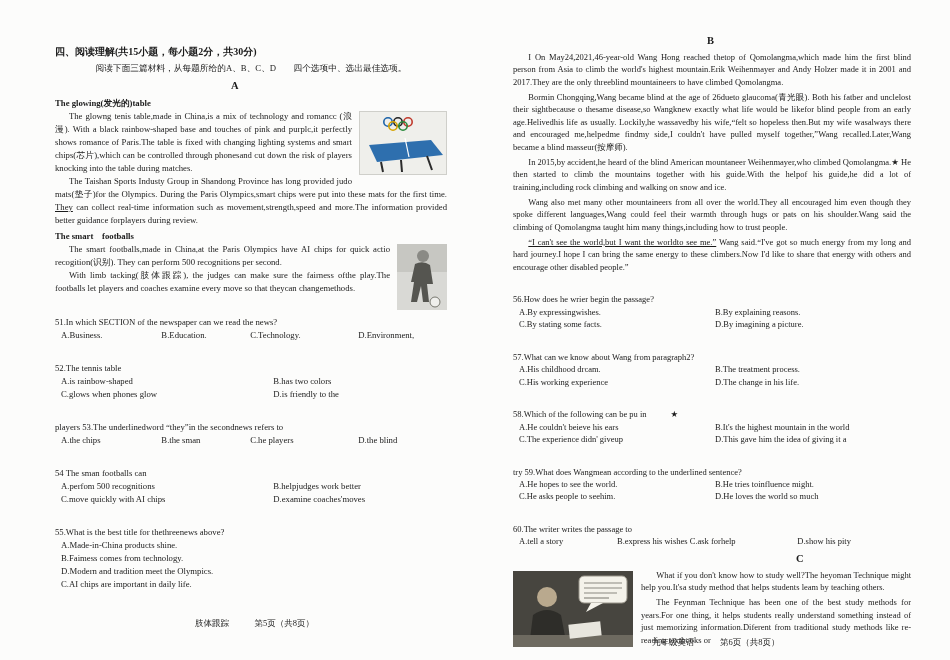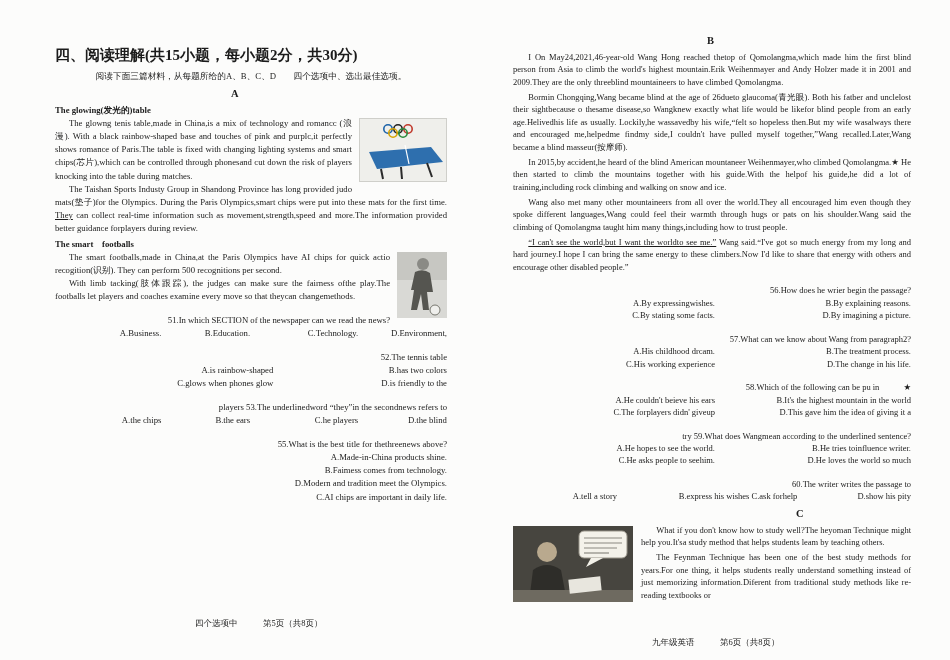--- a/index.html
+++ b/index.html
@@ -5,30 +5,30 @@
   html,body{margin:0;padding:0;}
   body{
     width:950px;height:660px;position:relative;overflow:hidden;
     background:#fcfcfb;
     font-family:"Liberation Serif","DejaVu Serif",serif;
     color:#1b1b1b;
   }
   .page{position:absolute;font-size:8.7px;line-height:1.5;text-align:justify;}
   .page-left{left:55px;top:44px;width:392px;}
   .page-right{left:513px;top:30px;width:398px;font-size:8.5px;line-height:1.47;}
-  .sec-head{font-weight:bold;font-size:15px;text-align:left;}
+  .sec-head{font-weight:bold;font-size:10px;text-align:left;}
   .instr{margin-top:3px;text-align:center;}
   .center-label{font-weight:bold;font-size:10.5px;margin:3px 0 2px;text-align:left;}
   .label-a{padding-left:176px;}
   .label-b{padding-left:194px;}
   .label-c{padding-left:283px;}
   .art-title{font-weight:bold;margin-top:3px;text-align:left;}
   .art-body{text-indent:1.6em;}
   .para{text-indent:1.8em;margin:2.5px 0 0 0;}
-  .q{margin-top:11px;text-align:right;}
+  .q{margin-top:20px;text-align:left;}
   .q-text{display:block;}
   .opts{display:flex;flex-wrap:wrap;padding-left:6px;}
   .opts span{display:block;}
   .opts-row4 span:nth-child(1){width:26%;}
   .opts-row4 span:nth-child(2){width:23%;}
   .opts-row4 span:nth-child(3){width:28%;}
   .opts-row4 span:nth-child(4){width:23%;}
   .opts-2col span:nth-child(odd){width:55%;}
   .opts-2col span:nth-child(even){width:45%;}
   .opts-2col-even span{width:50%;}
@@ -117,43 +117,52 @@
       <span>B.has two colors</span>
       <span>C.glows when phones glow</span>
       <span>D.is friendly to the</span>
     </span>
   </div>
 
   <div class="q">
     <span class="q-text">players 53.The underlinedword “they”in the secondnews refers to</span>
     <span class="opts opts-row4">
       <span>A.the chips</span>
-      <span>B.the ears</span>
+      <span>B.the sman</span>
       <span>C.he players</span>
       <span>D.the blind</span>
     </span>
   </div>
 
+  <div class="q">
+    <span class="q-text">54 The sman footballs can</span>
+    <span class="opts opts-2col">
+      <span>A.perfom 500 recognitions</span>
+      <span>B.helpjudges work better</span>
+      <span>C.move quickly with AI chips</span>
+      <span>D.examine coaches'moves</span>
+    </span>
+  </div>
 
   <div class="q">
     <span class="q-text">55.What is the best title for thethreenews above?</span>
     <span class="opts opts-stack">
       <span>A.Made-in-China products shine.</span>
       <span>B.Faimess comes from technology.</span>
       <span>D.Modern and tradition meet the Olympics.</span>
       <span>C.AI chips are important in daily life.</span>
     </span>
   </div>
 </div>
 
 <div class="page page-right">
 
   <div class="center-label label-b">B</div>
 
-  <p class="para">I On May24,2021,46-year-old Wang Hong reached thetop of Qomolangma,which made him the first blind person from Asia to climb the world's highest mountain.Erik Weihenmayer and Andy Holzer made it in 2001 and 2009.They are the only threeblind mountaineers to have climbed Qomolangma.</p>
+  <p class="para">I On May24,2021,46-year-old Wang Hong reached thetop of Qomolangma,which made him the first blind person from Asia to climb the world's highest mountain.Erik Weihenmayer and Andy Holzer made it in 2001 and 2017.They are the only threeblind mountaineers to have climbed Qomolangma.</p>
   <p class="para">Bormin Chongqing,Wang became blind at the age of 26dueto glaucoma(青光眼). Both his fatber and unclelost their sightbecause o thesame disease,so Wangknew exactly what life would be likefor blind people from an early age.Helivedhis life as usually. Lockily,he wassavedby his wife,“felt so hopeless then.But my wife wasalways there and encouraged me,helpedme findmy side,I couldn't have pulled myself together,”Wang recalled.Later,Wang became a blind masseur(按摩师).</p>
   <p class="para">In 2015,by accident,he heard of the blind American mountaneer Weihenmayer,who climbed Qomolangma.★ He then started to climb the mountains together with his guide.With the helpof his guide,he did a lot of training,including rock climbing and walking on snow and ice.</p>
   <p class="para">Wang also met many other mountaineers from all over the world.They all encouraged him even though they spoke different languages,Wang could feel their warmth through hugs or pats on his shoulder.Wang said the climbing of Qomolangma taught him many things,including how to trust people.</p>
   <p class="para"><span class="u">“I can't see the world,but I want the worldto see me.”</span><span> Wang said.“I've got so much energy from my long and hard journey.I hope I can bring the same energy to these climbers.Now I'd like to share that energy with others and encourage other disabled people.”</span></p>
 
   <div class="q">
     <span class="q-text">56.How does he wrier begin the passage?</span>
     <span class="opts opts-2col-even">
       <span>A.By expressingwishes.</span>
       <span>B.By explaining reasons.</span>
@@ -170,30 +179,30 @@
       <span>C.His working experience</span>
       <span>D.The change in his life.</span>
     </span>
   </div>
 
   <div class="q">
     <span class="q-text"><span>58.Which of the following can be pu in</span><span class="star">★</span></span>
     <span class="opts opts-2col-even">
       <span>A.He couldn't beieve his ears</span>
       <span>B.It's the highest mountain in the world</span>
-      <span>C.The forplayers didn' giveup</span>
+      <span>C.The experience didn' giveup</span>
       <span>D.This gave him the idea of giving it a</span>
     </span>
   </div>
 
   <div class="q">
     <span class="q-text">try 59.What does Wangmean according to the underlined sentence?</span>
     <span class="opts opts-2col-even">
       <span>A.He hopes to see the world.</span>
-      <span>B.He tries toinfluence writer.</span>
+      <span>B.He tries toinfluence might.</span>
       <span>C.He asks people to seehim.</span>
       <span>D.He loves the world so much</span>
     </span>
   </div>
 
   <div class="q">
     <span class="q-text">60.The writer writes the passage to</span>
     <span class="opts opts-row3">
       <span>A.tell a story</span>
       <span>B.express his wishes C.ask forhelp</span>
@@ -219,14 +228,14 @@
         <path d="M16,76 L20,44 Q34,34 48,44 L54,76 Z" fill="#2e2d29"></path>
         <rect x="0" y="64" width="120" height="12" fill="#6e6a60"></rect>
         <rect x="56" y="52" width="32" height="14" fill="#e8e6de" transform="rotate(-6 72 59)"></rect>
       </svg>
     </span>
     <p class="para">What if you don't know how to study well?The heyoman Technique might help you.It'sa study method that helps students leam by teaching others.</p>
     <p class="para">The Feynman Technique has been one of the best study methods for years.For one thing, it helps students really understand something instead of just memorizing information.Diferent from traditional study methods like re-reading textbooks or</p>
   </div>
 </div>
 
-<div class="footer footer-left">四个选项中　　　第5页（共8页）</div>
+<div class="footer footer-left">肢体跟踪　　　第5页（共8页）</div>
 <div class="footer footer-right">九年级英语　　　第6页（共8页）</div>
 
 </body></html>

